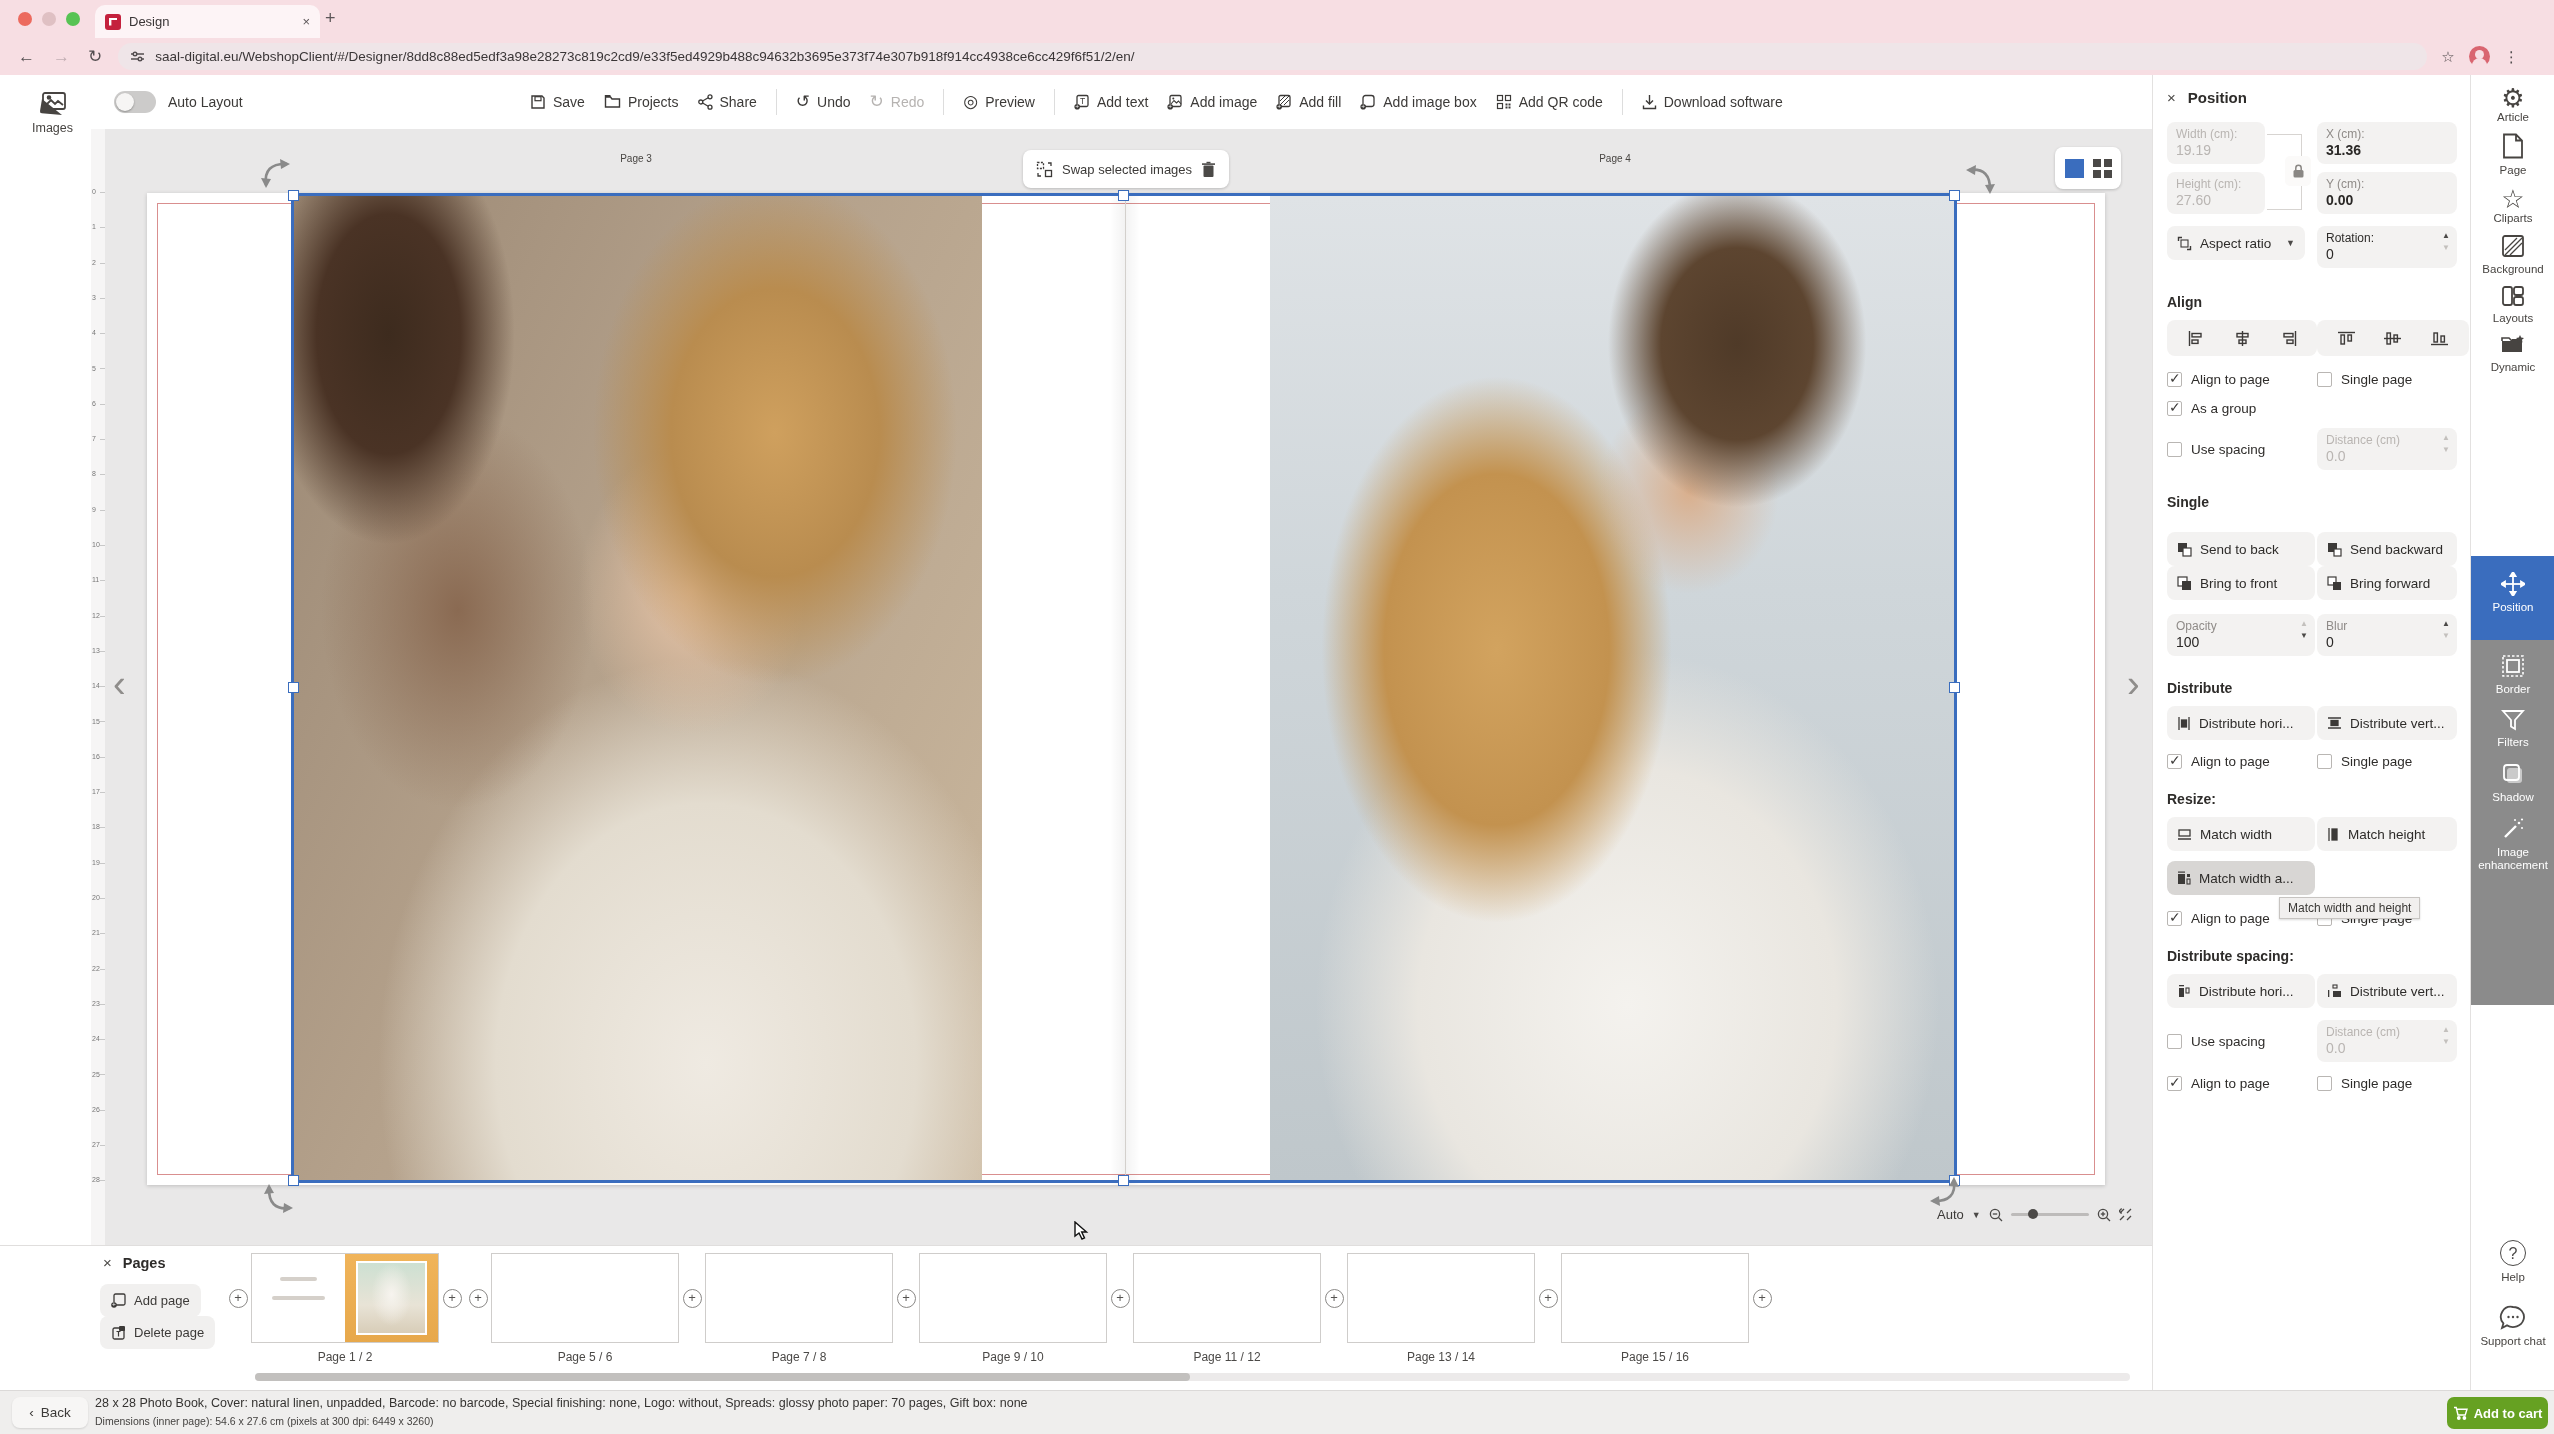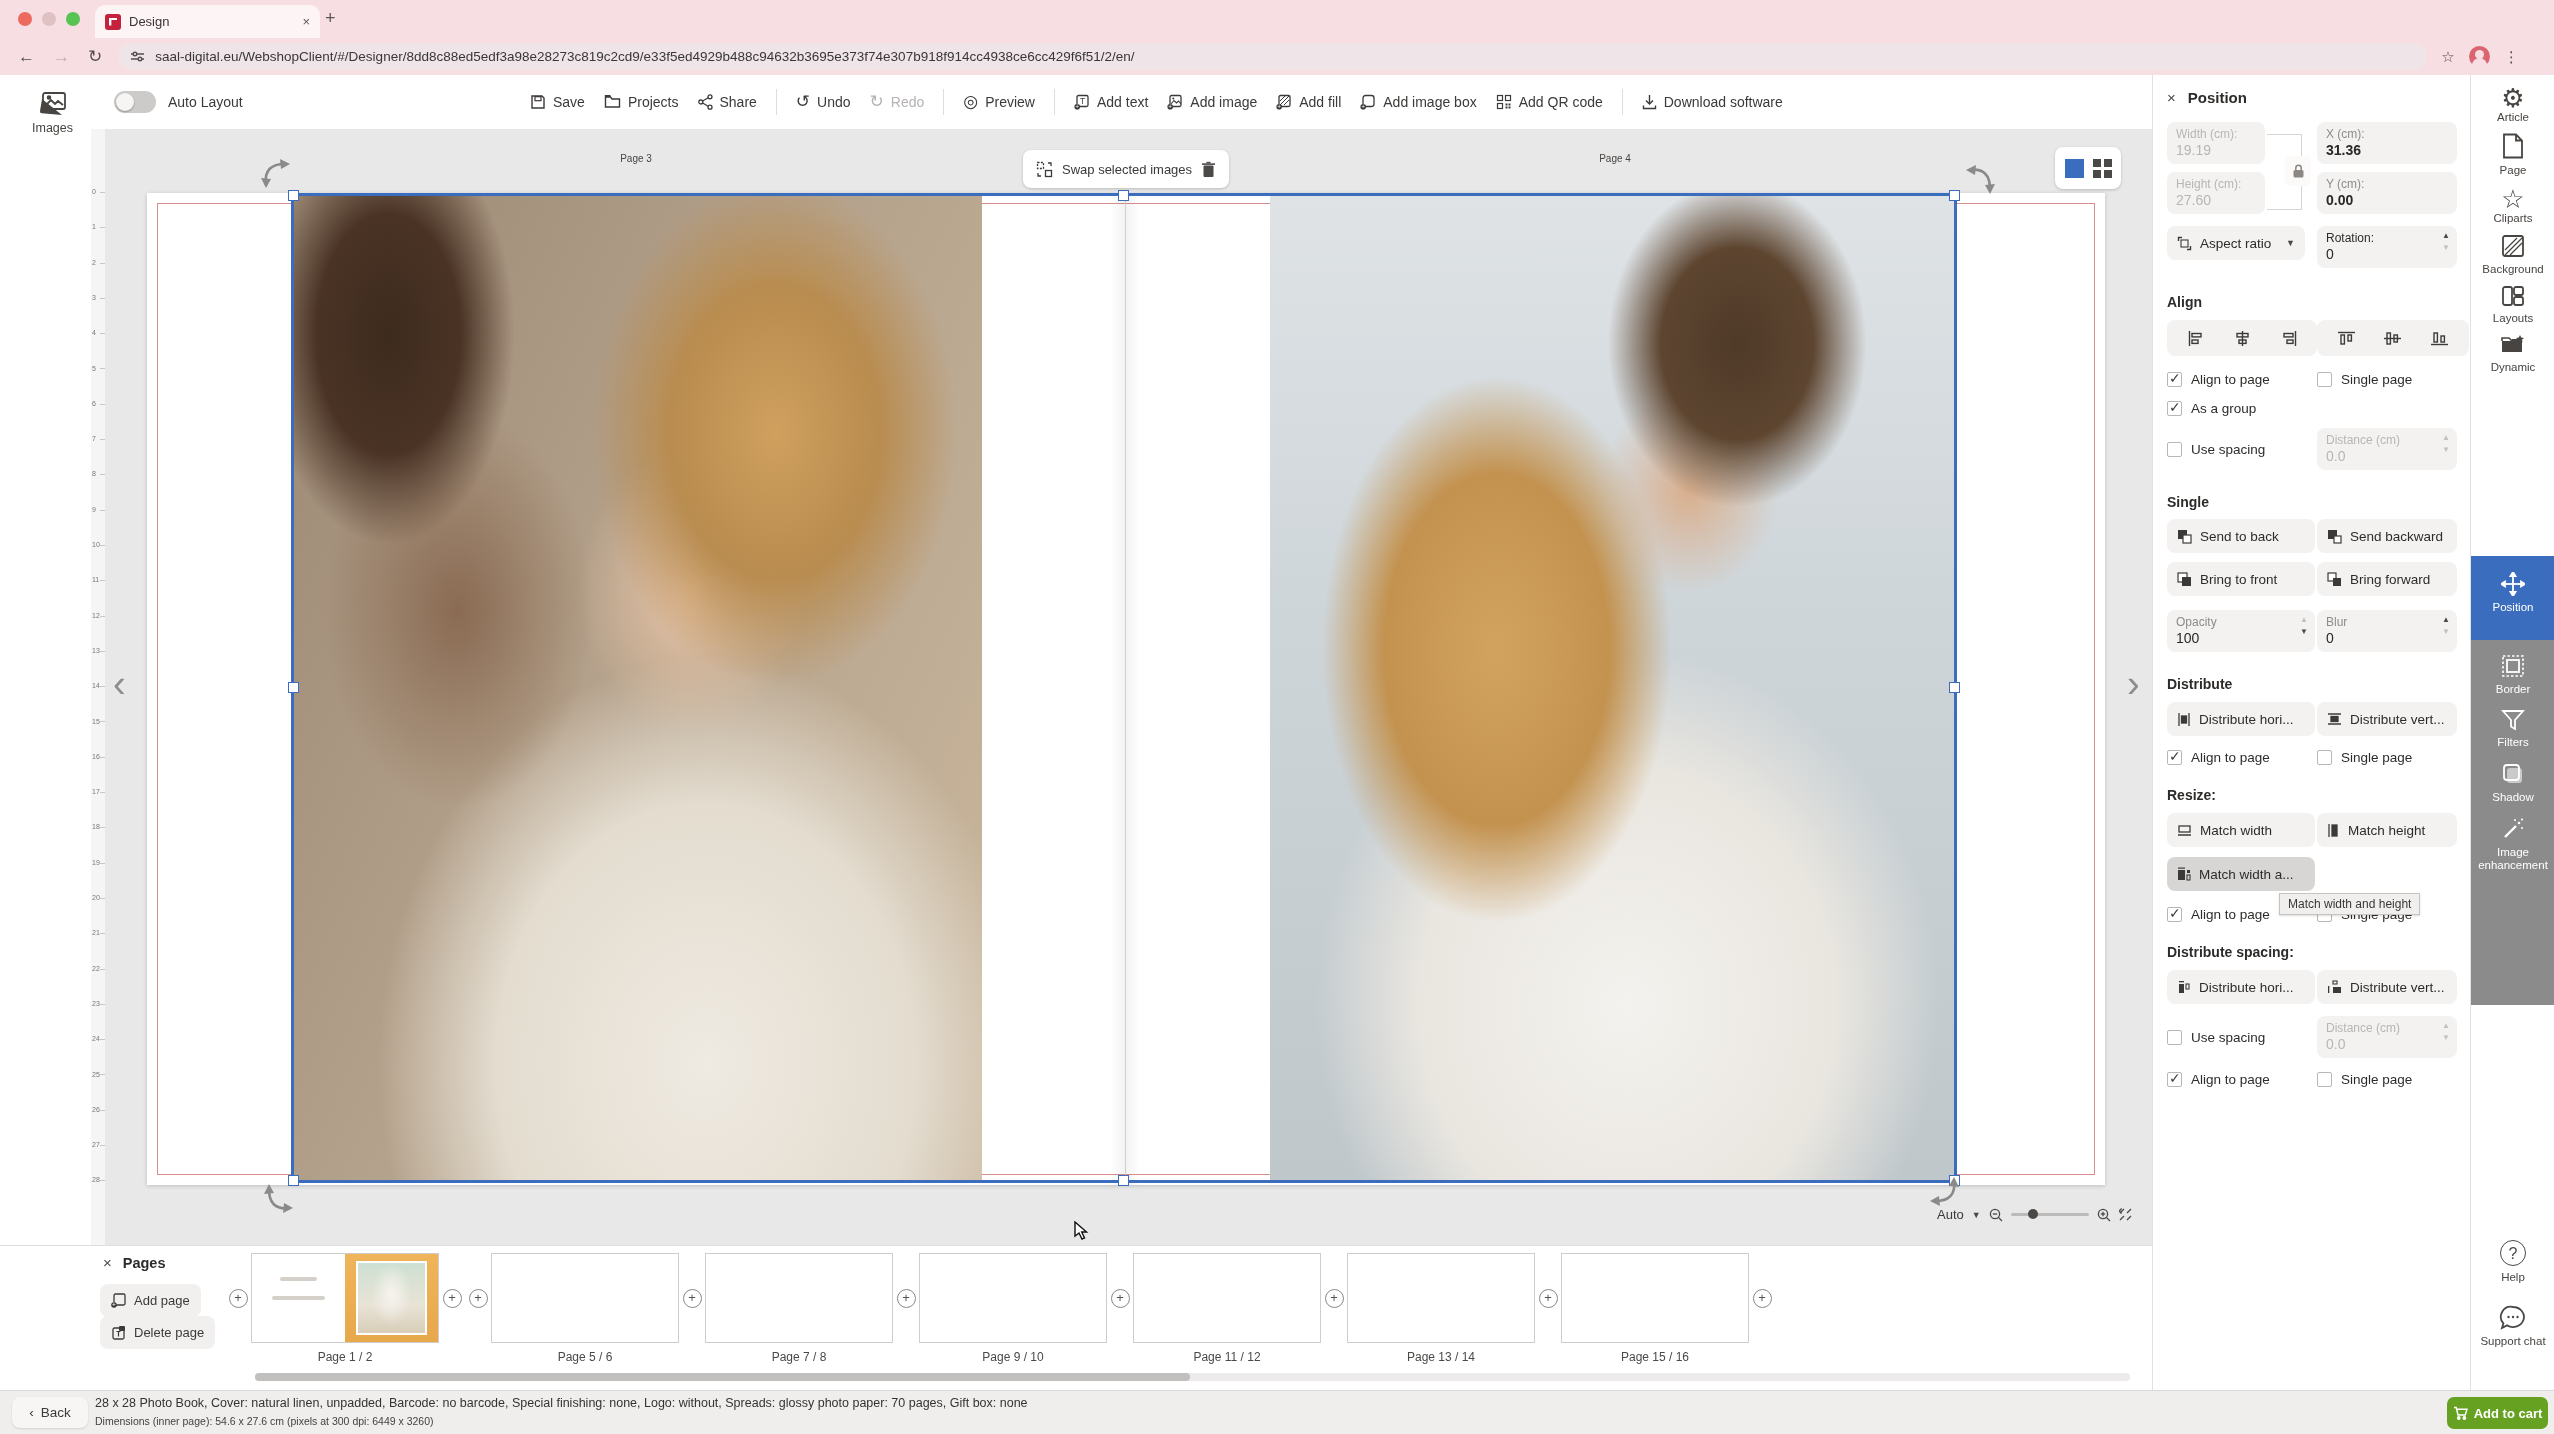--- a/index.html
+++ b/index.html
@@ -755,21 +755,21 @@
           <div class="lab">Distance (cm)</div>
           <div class="val">0.0</div>
           <div class="spin">
               <span class="lt">▲</span>
               <span class="lt">▼</span>
             </div>
         </div>
       </div>
 
       <div class="secthead" style="margin-top:24px">Single</div>
-      <div class="grid2" style="margin-top:9px;row-gap:9px">
+      <div class="grid2" style="margin-top:22px;row-gap:0">
         <div class="pbtn">
           <svg width="15" height="15" viewBox="0 0 15 15">
               <rect x="1" y="1" width="9" height="9" fill="#3c3a38"></rect>
               <rect x="6" y="6" width="8" height="8" fill="#fff" stroke="#3c3a38" stroke-width="1.2"></rect>
             </svg>
           <span>Send to back</span>
         </div>
         <div class="pbtn">
           <svg width="15" height="15" viewBox="0 0 15 15">
               <rect x="1" y="1" width="9" height="9" fill="#3c3a38"></rect>

